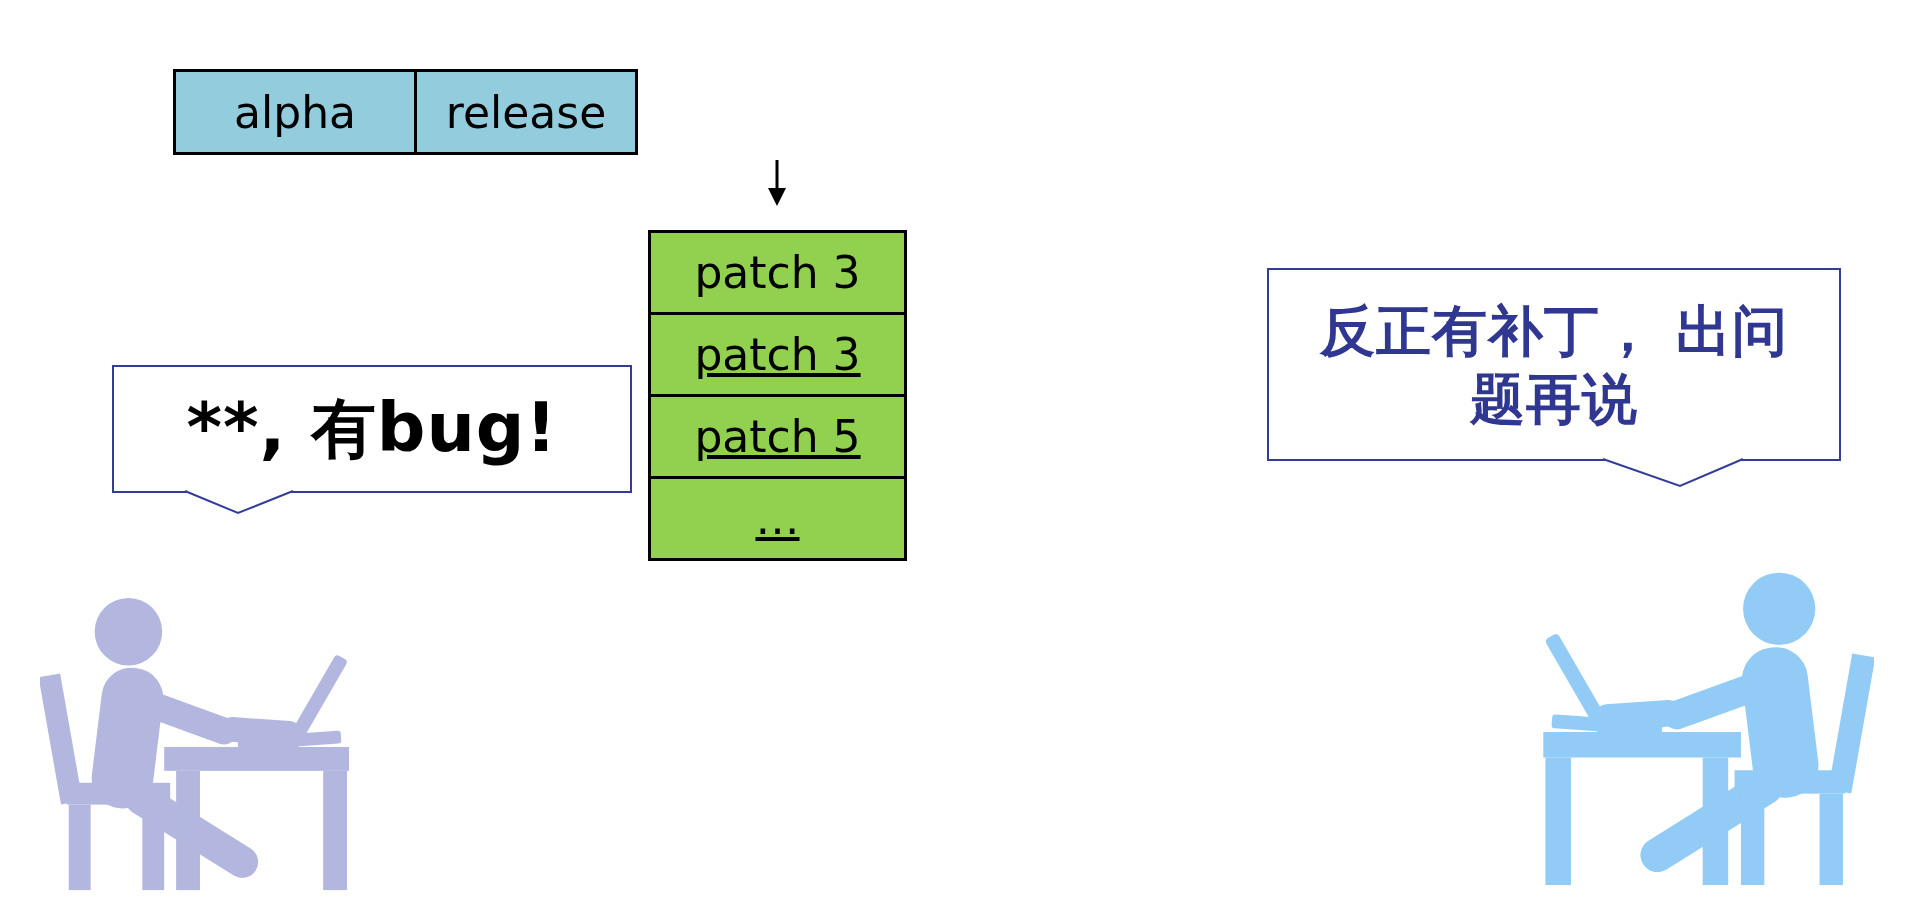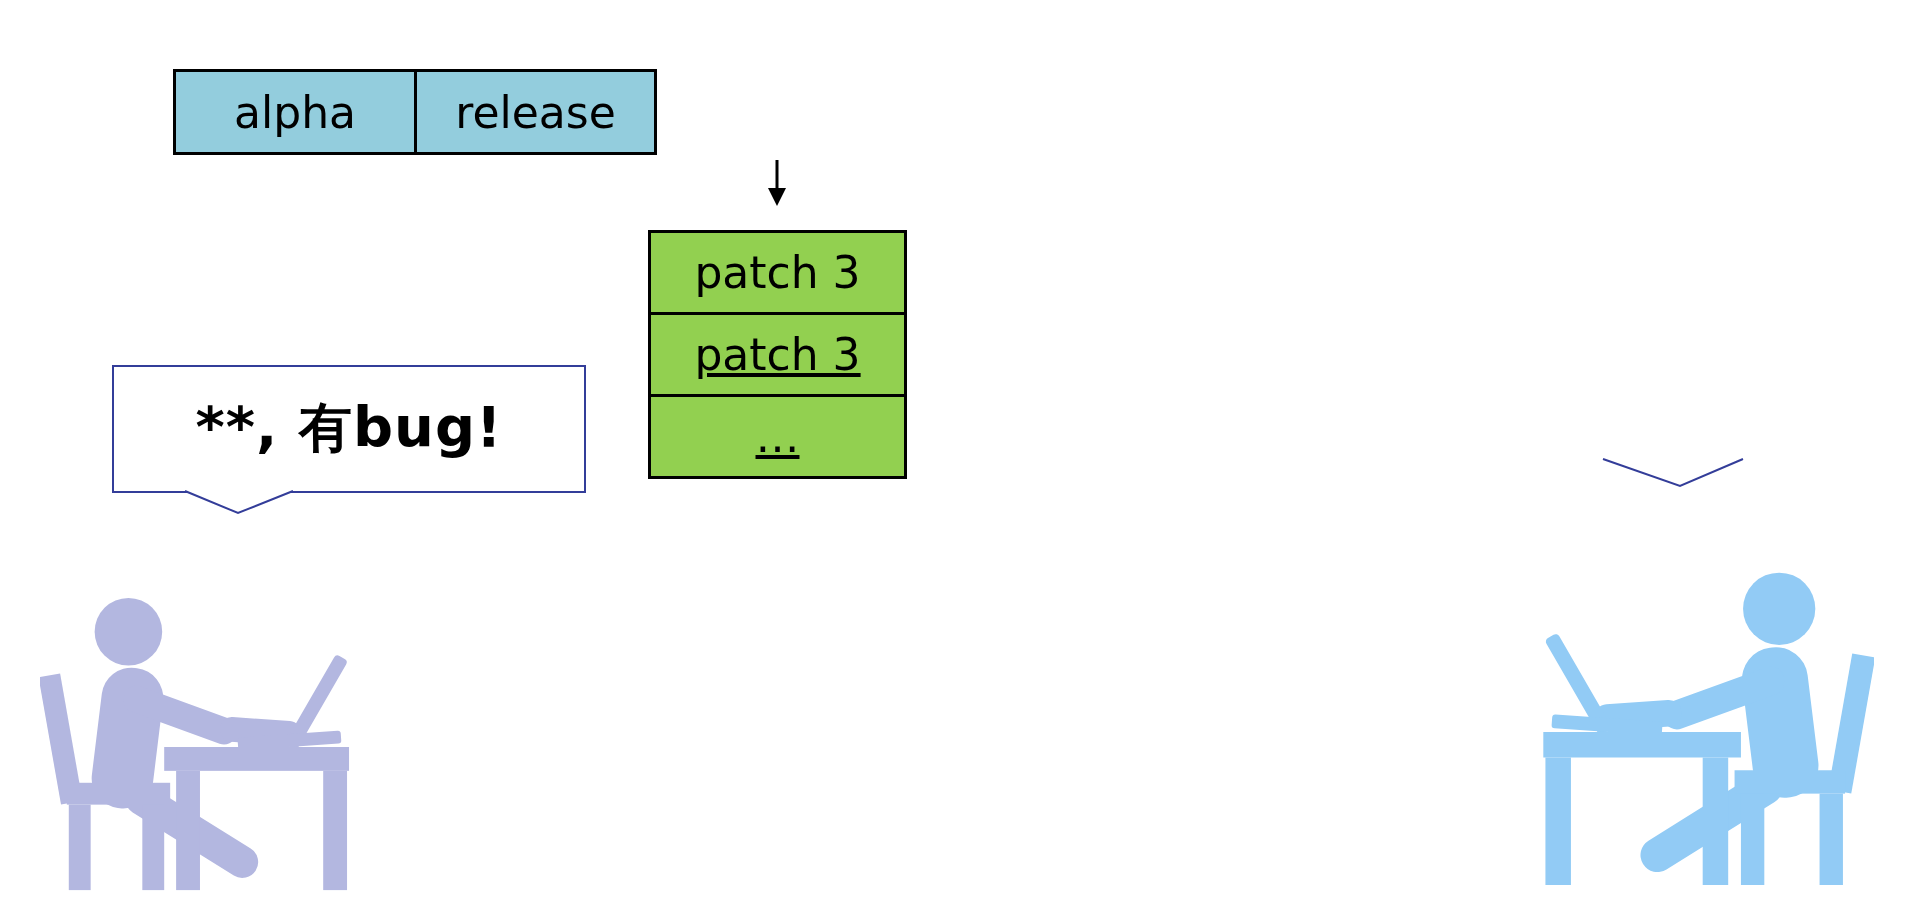--- a/index.html
+++ b/index.html
@@ -35,21 +35,21 @@
     justify-content: center;
     font-size: 44px;
     color: #000;
     white-space: nowrap;
   }
   .vrow .cell { height: 86px; }
   .vrow .cell + .cell { margin-left: -3px; }
   .cell.blue  { background: var(--cell-blue,  #93CDDD); }
   .cell.green { background: var(--cell-green, #92D050); }
   .w-alpha   { width: 244px; }
-  .w-release { width: 243px; }
+  .w-release { width: 224px; }
   .w-patch1  { width: 246px; }
 
   .stack {
     position: absolute;
     left: 648px;
     top: 230px;
     width: 259px;
     display: flex;
     flex-direction: column;
   }
@@ -71,25 +71,25 @@
     background: #ffffff;
     border: 2px solid var(--bubble-border, #333D99);
     display: flex;
     align-items: center;
     justify-content: center;
     text-align: center;
   }
   .bubble-left {
     left: 112px;
     top: 365px;
-    width: 474px;
+    width: 520px;
     height: 128px;
     color: #000;
     font-weight: bold;
-    font-size: 56px;
+    font-size: 68px;
     letter-spacing: 1px;
   }
   .bubble-left .han {
     font-family: "DejaVu Serif", "Liberation Serif", serif;
     font-weight: 600;
     font-size: 0.95em;
   }
   .bubble-right {
     left: 1267px;
     top: 268px;
@@ -122,30 +122,37 @@
   </div>
 
   <svg class="arrow-svg" viewBox="0 0 24 50">
     <line x1="12" y1="2" x2="12" y2="32" stroke="#000" stroke-width="3"></line>
     <polygon points="3,30 21,30 12,48" fill="#000"></polygon>
   </svg>
 
   <div class="stack">
     <div class="cell green">patch 3</div>
     <div class="cell green">patch 3</div>
+    <div class="cell green">patch 5</div>
     <div class="cell green">…</div>
   </div>
 
   <div class="bubble bubble-left">
     <span><span>**, </span><span class="han">有</span><span>bug!</span></span>
   </div>
   <svg class="tail-svg tail-left" viewBox="0 0 112 30">
     <path d="M2,3 L55,25 L110,3" fill="#ffffff" stroke="var(--bubble-border,#333D99)" stroke-width="2"></path>
   </svg>
 
+  <div class="bubble bubble-right">
+    <div>
+      <div>反正有补丁， 出问</div>
+      <div>题再说</div>
+    </div>
+  </div>
   <svg class="tail-svg tail-right" viewBox="0 0 146 34">
     <path d="M2,3 L79,30 L142,3" fill="#ffffff" stroke="var(--bubble-border,#333D99)" stroke-width="2"></path>
   </svg>
 
   <svg class="person-svg person-left" viewBox="0 0 310 320">
     <defs>
       <g id="person-desk-shapes">
         <circle cx="88" cy="44" r="34"></circle>
         <rect x="56" y="80" width="62" height="142" rx="30" transform="rotate(7 87 151)"></rect>
         <rect x="84" y="94" width="120" height="27" rx="13" transform="rotate(20 84 107)"></rect>

